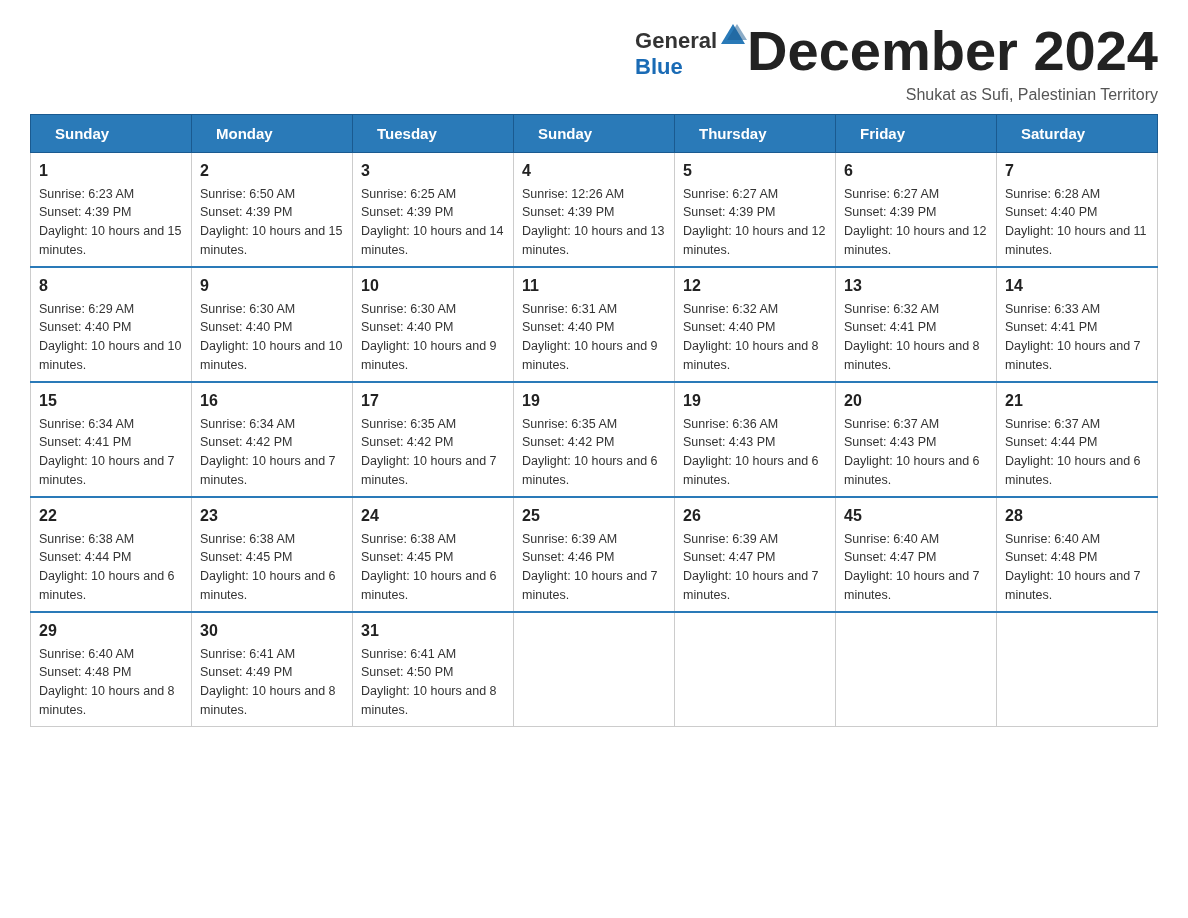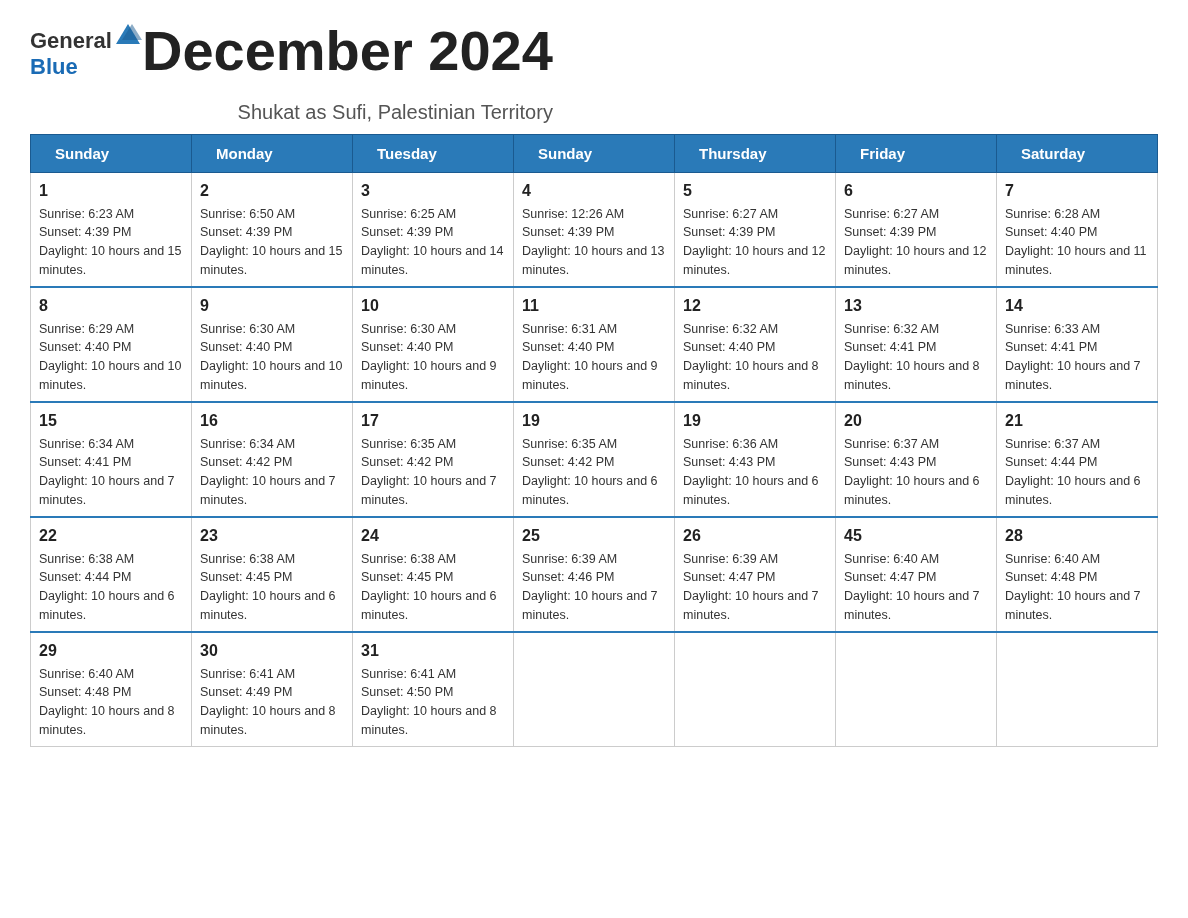--- a/index.html
+++ b/index.html
@@ -5,21 +5,21 @@
     * { box-sizing: border-box; margin: 0; padding: 0; }
     body {
       font-family: Arial, sans-serif;
       background: #fff;
       padding: 20px 30px;
       width: 1188px;
       min-height: 918px;
     }
     .header {
       display: flex;
-      justify-content: flex-start;
+      justify-content: flex-end;
       align-items: flex-start;
       margin-bottom: 10px;
     }
     .logo {
       display: flex;
       align-items: center;
       gap: 4px;
     }
     .logo-text-general {
       font-size: 22px;
@@ -39,23 +39,23 @@
     .title-section {
       text-align: right;
     }
     .month-title {
       font-size: 56px;
       font-weight: bold;
       color: #222;
       line-height: 1.1;
     }
     .subtitle {
-      font-size: 20px;
+      font-size: 16px;
       color: #555;
-      margin-top: 19px;
+      margin-top: 4px;
     }
     table {
       width: 100%;
       border-collapse: collapse;
       margin-top: 10px;
     }
     thead th {
       background-color: #2a7ab8;
       color: #fff;
       font-size: 15px;

